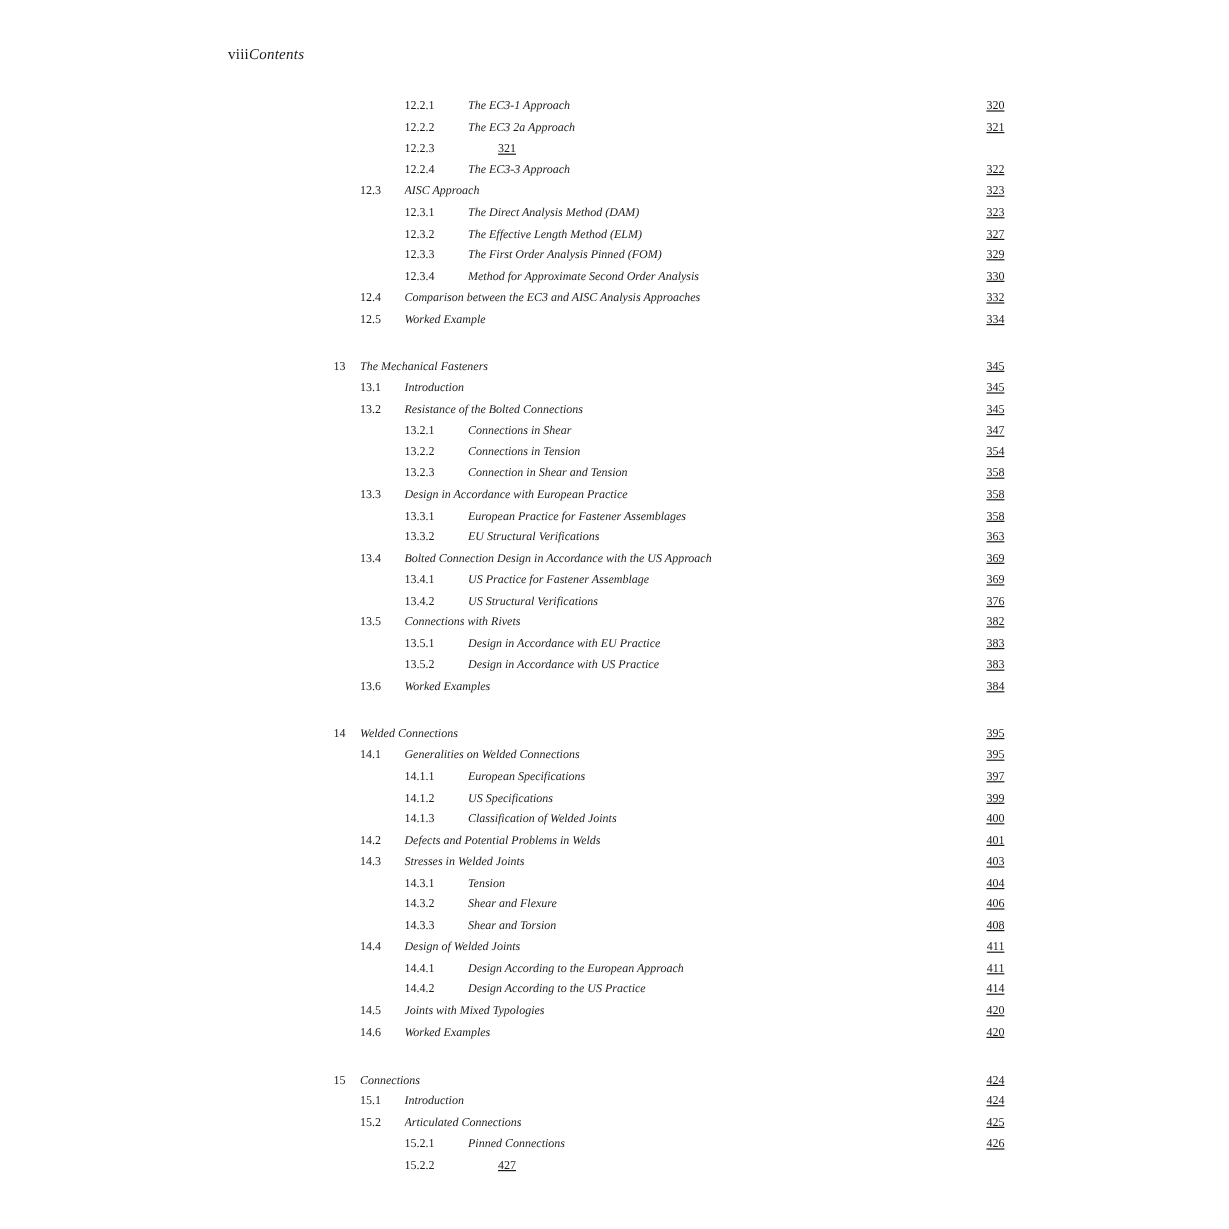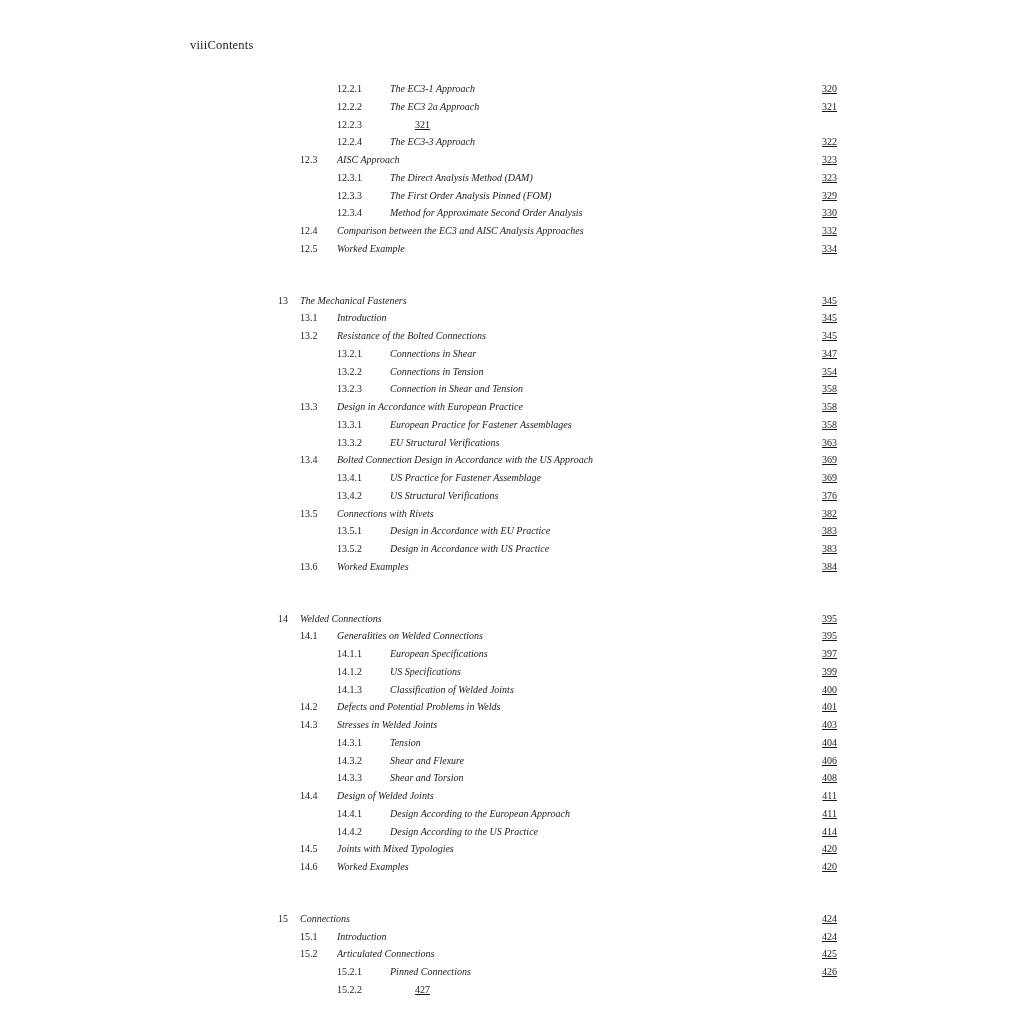--- a/index.html
+++ b/index.html
@@ -19,32 +19,33 @@
   .running-header {
     position: absolute;
     top: 38px;
     left: 190px;
     font-size: 12.5px;
     letter-spacing: 0.2px;
   }
   .folio {
   }
   .header-title {
+    font-style: italic;
     text-align: center;
   }
   .toc {
     position: absolute;
     left: 278px;
     top: 80px;
     width: 559px;
     font-size: 10px;
     line-height: 17.75px;
   }
   .toc-group + .toc-group {
-    margin-top: 34px;
+    margin-top: 22px;
   }
   .toc-row {
     display: flex;
     align-items: baseline;
     white-space: nowrap;
   }
   .num {
     flex: none;
   }
   .level-1 .num { margin-left: 0;    width: 22px; }
@@ -95,20 +96,25 @@
           <span class="num">12.3</span>
           <span class="title">AISC Approach</span>
           <span class="pg">323</span>
         </div>
         <div class="toc-row level-3">
           <span class="num">12.3.1</span>
           <span class="title">The Direct Analysis Method (DAM)</span>
           <span class="pg">323</span>
         </div>
         <div class="toc-row level-3">
+          <span class="num">12.3.2</span>
+          <span class="title">The Effective Length Method (ELM)</span>
+          <span class="pg">327</span>
+        </div>
+        <div class="toc-row level-3">
           <span class="num">12.3.3</span>
           <span class="title">The First Order Analysis Pinned (FOM)</span>
           <span class="pg">329</span>
         </div>
         <div class="toc-row level-3">
           <span class="num">12.3.4</span>
           <span class="title">Method for Approximate Second Order Analysis</span>
           <span class="pg">330</span>
         </div>
         <div class="toc-row level-2">

